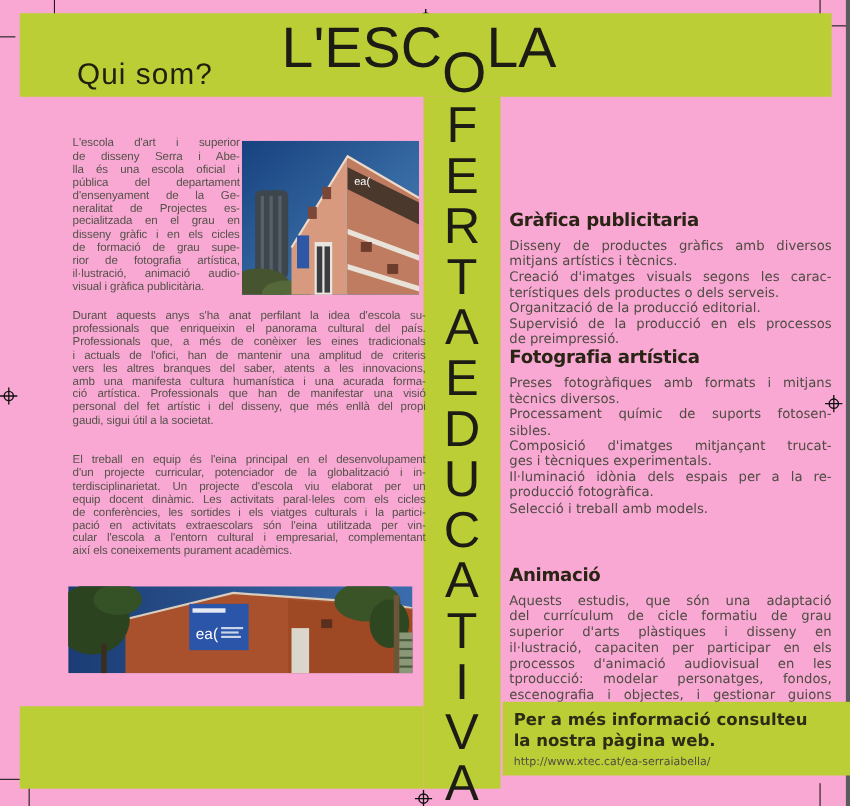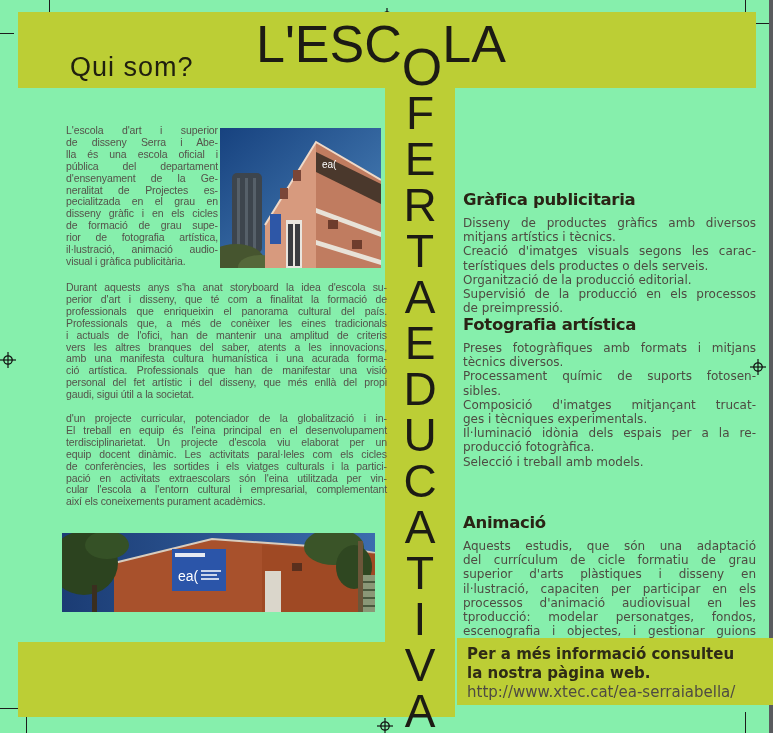--- a/index.html
+++ b/index.html
@@ -1,17 +1,17 @@
 <!DOCTYPE html>
 <html><head>
 <meta charset="utf-8">
 <style>
   html,body { margin:0; padding:0; background:#fff; }
   .page {
-    position:relative; width:773px; height:733px; background:#86efac;
+    position:relative; width:773px; height:733px; background:#f9a8d4;
     overflow:hidden; font-family:"Liberation Sans", sans-serif;
   }
   
   .cropmark { position:absolute; background:#1c1c1c; }
   .regmark { position:absolute; width:16px; height:16px; }
   .page-edge { position:absolute; right:0; top:0; width:4px; height:733px; background:#595b5e; }
 
   
   .band-top   { position:absolute; left:18px;  top:12px;  width:738px; height:76px;  background:#bcce35; }
   .strip-vert { position:absolute; left:385px; top:88px;  width:70px;  height:629px; background:#bcce35;
@@ -40,21 +40,21 @@
 
   
   .section { position:absolute; left:463px; width:293px; font-family:"DejaVu Sans", sans-serif; }
   .section h2 { margin:0 0 7px 0; font-size:16.5px; letter-spacing:-0.3px; color:#2a2415; font-weight:bold; }
   .section .body { font-size:12px; line-height:14.2px; color:#4e4b42; }
   .sec1 { top:97px; } .sec2 { top:190px; } .sec3 { top:315px; } .sec4 { top:470px;margin-top:43px; }
 
   
   .infobox { font-family:"DejaVu Sans", sans-serif; }
   .infobox .bold { font-size:15px; font-weight:bold; color:#2e2b16; line-height:19px; }
-  .infobox .url  { font-size:15px; color:#4e4b42; line-height:19px; }
+  .infobox .url  { font-size:10px; color:#4e4b42; line-height:19px; }
 </style>
 </head>
 <body>
 
 <div class="page">
 
   <div class="cropmark" style="left:49px;top:0;width:1px;height:26px"></div>
   <div class="cropmark" style="left:0;top:33px;width:14px;height:1px"></div>
   <div class="cropmark" style="left:745px;top:0;width:1px;height:20px"></div>
   <div class="cropmark" style="left:756px;top:23px;width:17px;height:1px"></div>
@@ -117,34 +117,33 @@
       <div class="line just">d'ensenyament de la Ge-</div>
       <div class="line just">neralitat de Projectes es-</div>
       <div class="line just">pecialitzada en el grau en</div>
       <div class="line just">disseny gràfic i en els cicles</div>
       <div class="line just">de formació de grau supe-</div>
       <div class="line just">rior de fotografia artística,</div>
       <div class="line just">il·lustració, animació audio-</div>
       <div class="line">visual i gràfica publicitària.</div>
     </div>
   <div class="para p2">
-      <div class="line just">Durant aquests anys s'ha anat storyboard la idea d'escola su-</div>
-      <div class="line just">perior d'art i disseny, que té com a finalitat la formació de</div>
+      <div class="line just">Durant aquests anys s'ha anat perfilant la idea d'escola su-</div>
       <div class="line just">professionals que enriqueixin el panorama cultural del país.</div>
       <div class="line just">Professionals que, a més de conèixer les eines tradicionals</div>
       <div class="line just">i actuals de l'ofici, han de mantenir una amplitud de criteris</div>
       <div class="line just">vers les altres branques del saber, atents a les innovacions,</div>
       <div class="line just">amb una manifesta cultura humanística i una acurada forma-</div>
       <div class="line just">ció artística. Professionals que han de manifestar una visió</div>
       <div class="line just">personal del fet artístic i del disseny, que més enllà del propi</div>
       <div class="line">gaudi, sigui útil a la societat.</div>
     </div>
   <div class="para p3">
+      <div class="line just">El treball en equip és l'eina principal en el desenvolupament</div>
       <div class="line just">d'un projecte curricular, potenciador de la globalització i in-</div>
-      <div class="line just">El treball en equip és l'eina principal en el desenvolupament</div>
       <div class="line just">terdisciplinarietat. Un projecte d'escola viu elaborat per un</div>
       <div class="line just">equip docent dinàmic. Les activitats paral·leles com els cicles</div>
       <div class="line just">de conferències, les sortides i els viatges culturals i la partici-</div>
       <div class="line just">pació en activitats extraescolars són l'eina utilitzada per vin-</div>
       <div class="line just">cular l'escola a l'entorn cultural i empresarial, complementant</div>
       <div class="line">així els coneixements purament acadèmics.</div>
     </div>
 
   <svg class="photo photo-top" width="161" height="140" viewBox="0 0 161 140">
     <defs>

